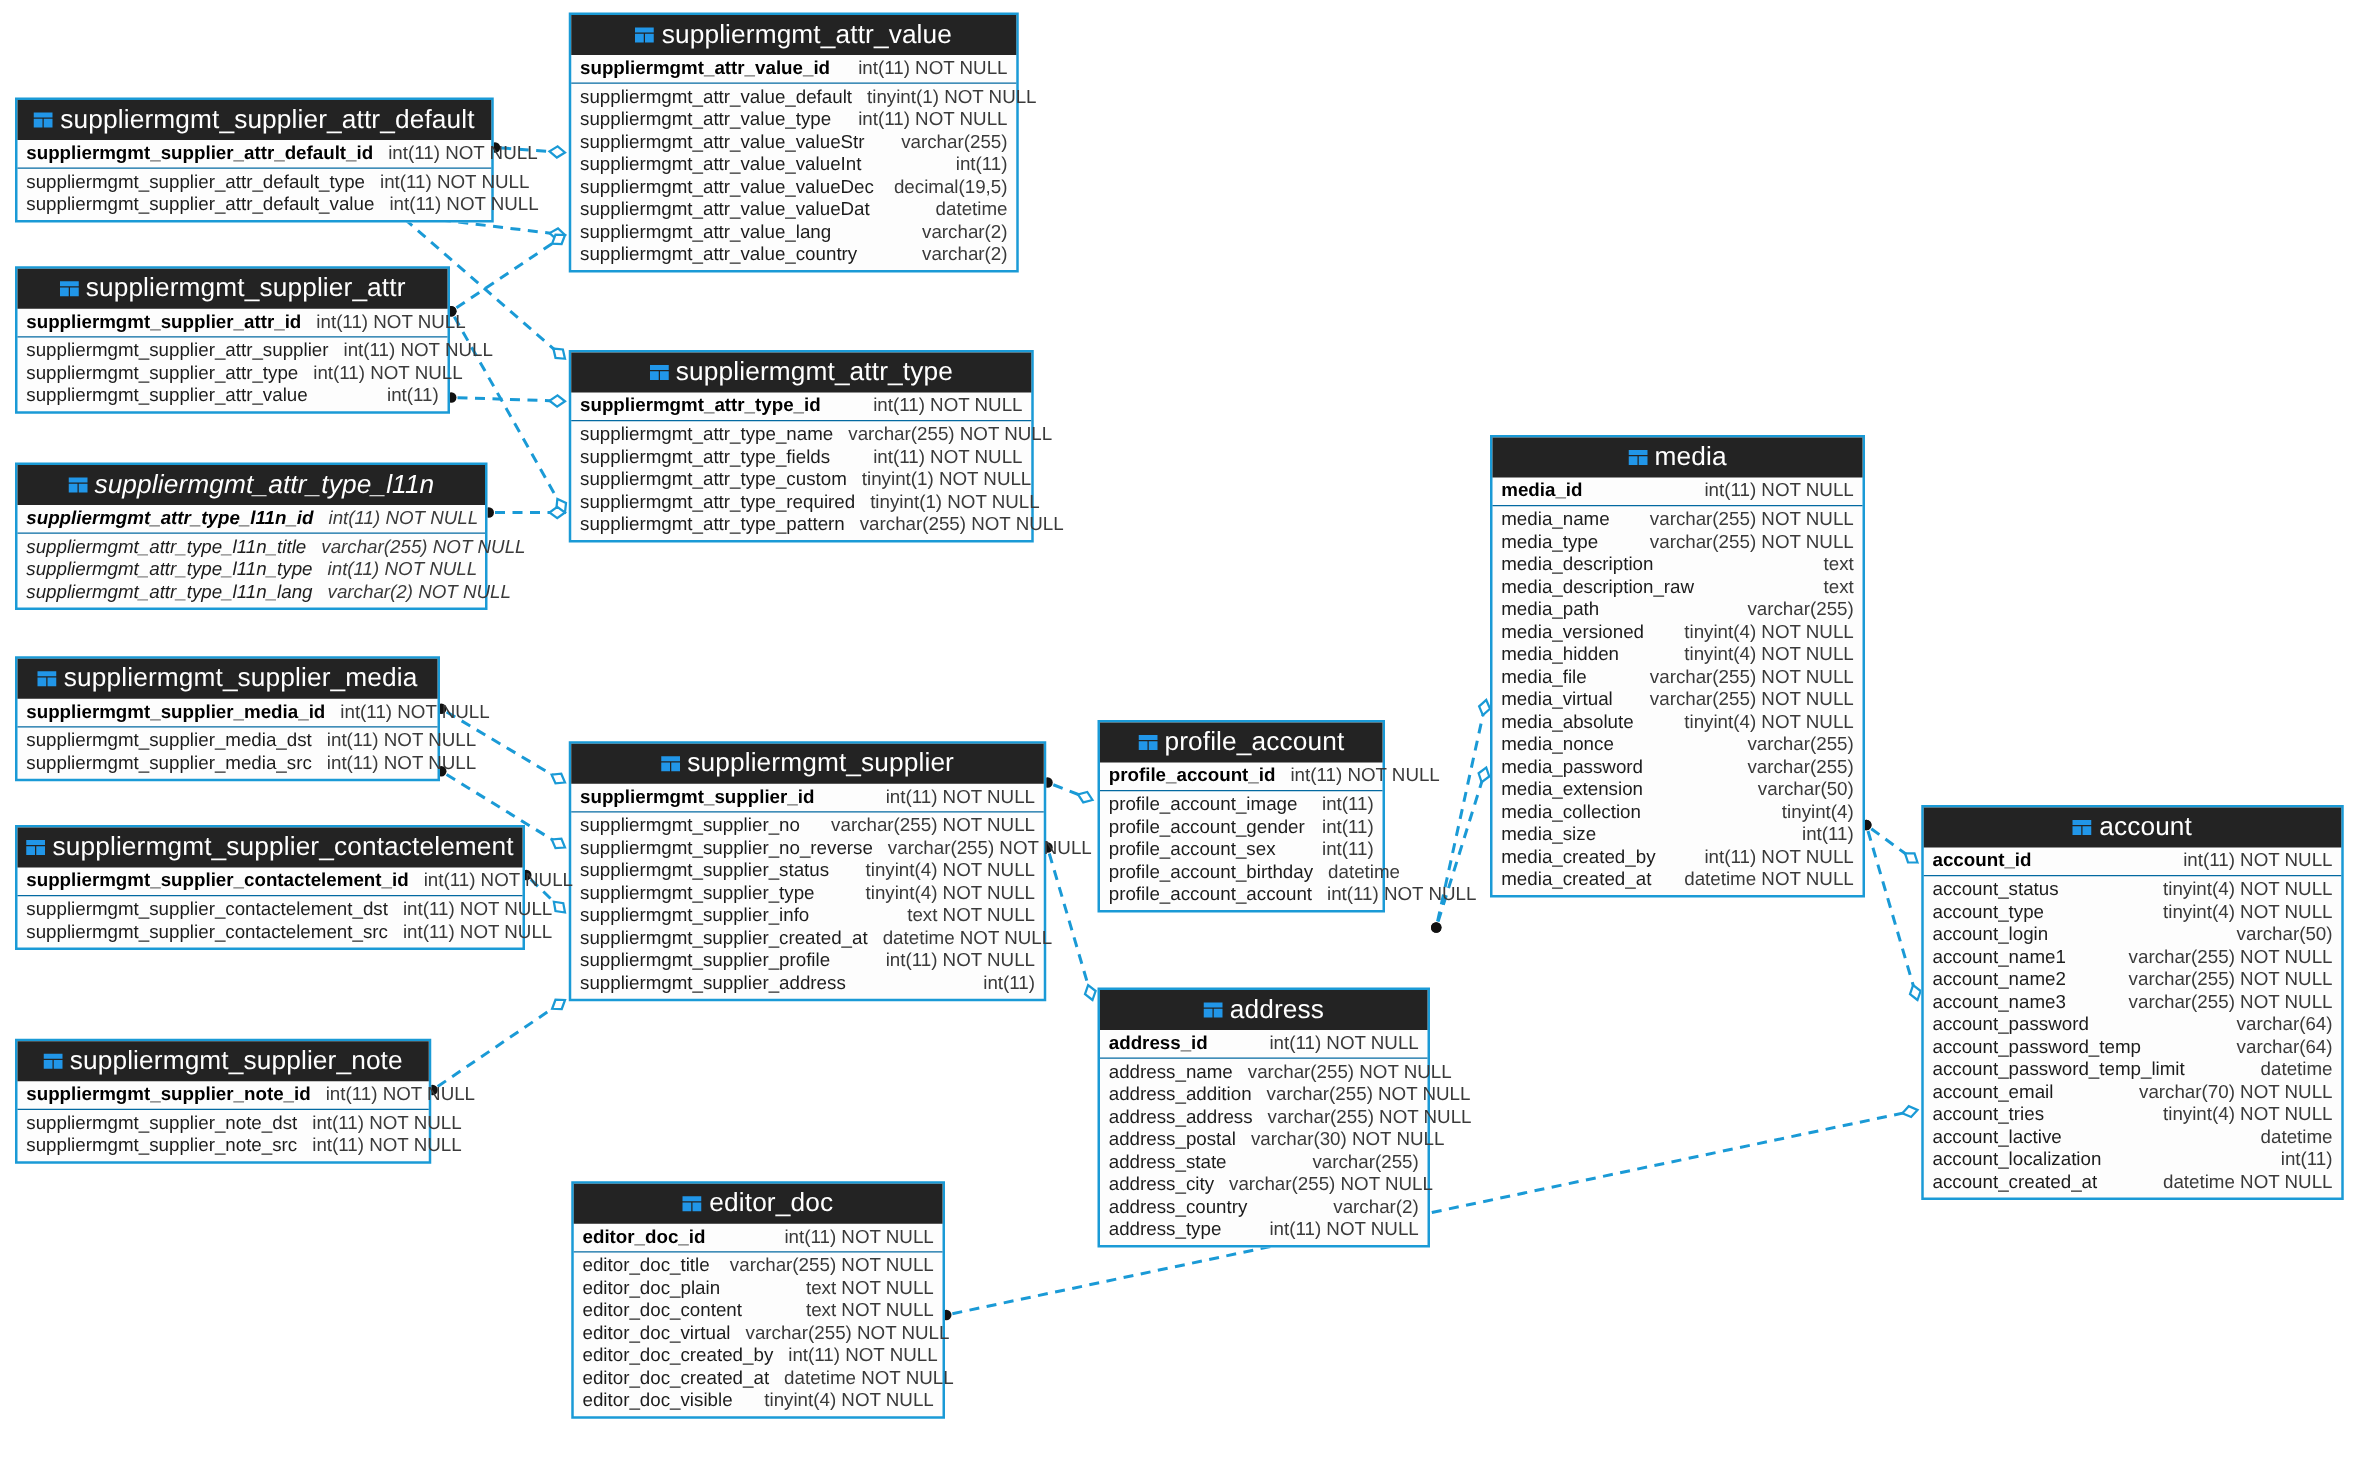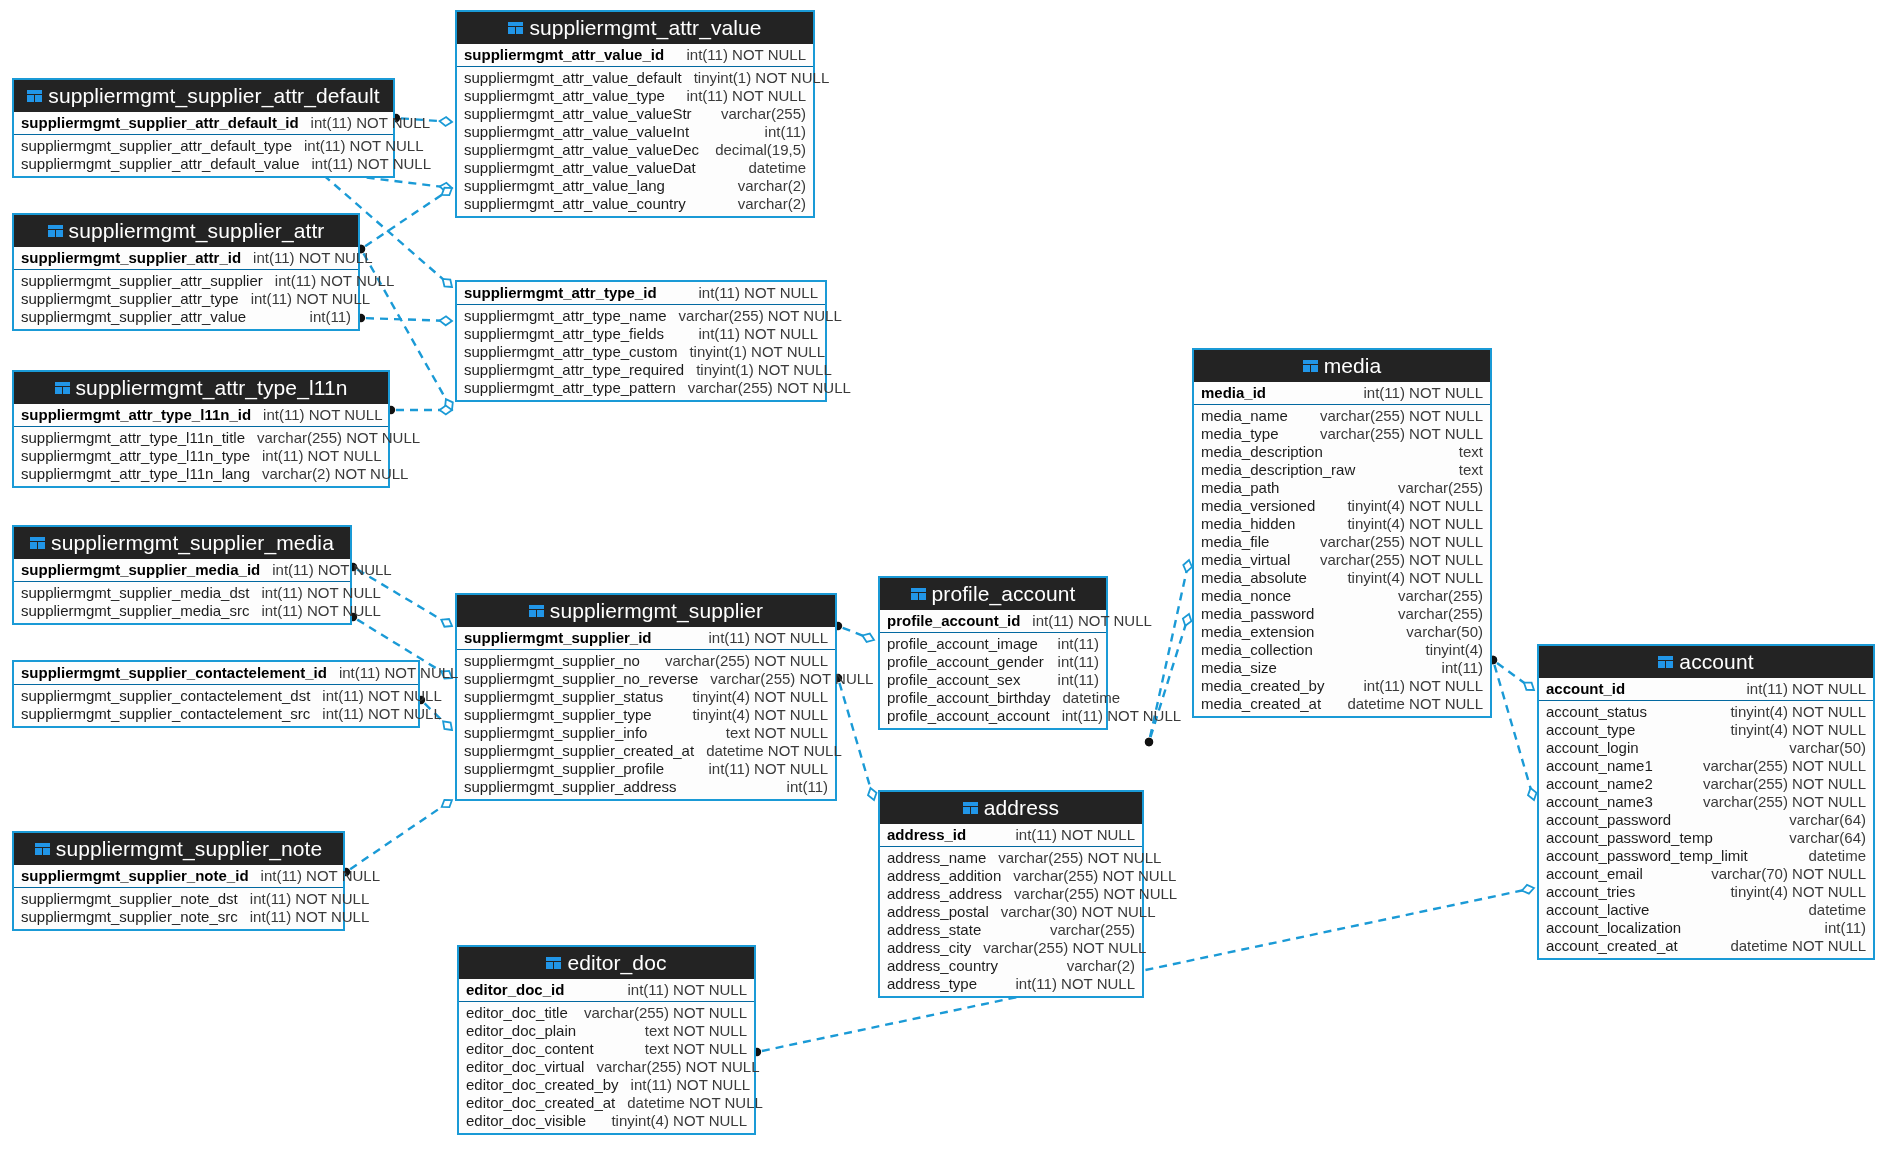--- a/index.html
+++ b/index.html
@@ -292,20 +292,28 @@
             <span class="col-name">suppliermgmt_supplier_attr_type</span>
             <span class="col-type">int(11) NOT NULL</span>
           </div>
           <div class="row">
             <span class="col-name">suppliermgmt_supplier_attr_value</span>
             <span class="col-type">int(11)</span>
           </div>
         </div>
       </div>
       <div class="entity" style="left: 455px; top: 280px; width: 372px;">
+        <div class="entity-header">
+          <span class="tbl-icon">
+            <i class="t"></i>
+            <i class="bl"></i>
+            <i class="br"></i>
+          </span>
+          <span>suppliermgmt_attr_type</span>
+        </div>
         <div class="pk-row pk-wrap">
           <div class="row">
             <span class="col-name">suppliermgmt_attr_type_id</span>
             <span class="col-type">int(11) NOT NULL</span>
           </div>
         </div>
         <div class="fields">
           <div class="row">
             <span class="col-name">suppliermgmt_attr_type_name</span>
             <span class="col-type">varchar(255) NOT NULL</span>
@@ -321,21 +329,21 @@
           <div class="row">
             <span class="col-name">suppliermgmt_attr_type_required</span>
             <span class="col-type">tinyint(1) NOT NULL</span>
           </div>
           <div class="row">
             <span class="col-name">suppliermgmt_attr_type_pattern</span>
             <span class="col-type">varchar(255) NOT NULL</span>
           </div>
         </div>
       </div>
-      <div class="entity" style="left: 12px; top: 370px; width: 378px;">
+      <div class="entity" style="left: 12px; top: 370px; width: 378px; font-style: italic;">
         <div class="entity-header">
           <span class="tbl-icon">
             <i class="t"></i>
             <i class="bl"></i>
             <i class="br"></i>
           </span>
           <span>suppliermgmt_attr_type_l11n</span>
         </div>
         <div class="pk-row pk-wrap">
           <div class="row">
@@ -626,20 +634,28 @@
             <span class="col-name">account_localization</span>
             <span class="col-type">int(11)</span>
           </div>
           <div class="row">
             <span class="col-name">account_created_at</span>
             <span class="col-type">datetime NOT NULL</span>
           </div>
         </div>
       </div>
       <div class="entity" style="left: 12px; top: 660px; width: 408px;">
+        <div class="entity-header">
+          <span class="tbl-icon">
+            <i class="t"></i>
+            <i class="bl"></i>
+            <i class="br"></i>
+          </span>
+          <span>suppliermgmt_supplier_contactelement</span>
+        </div>
         <div class="pk-row pk-wrap">
           <div class="row">
             <span class="col-name">suppliermgmt_supplier_contactelement_id</span>
             <span class="col-type">int(11) NOT NULL</span>
           </div>
         </div>
         <div class="fields">
           <div class="row">
             <span class="col-name">suppliermgmt_supplier_contactelement_dst</span>
             <span class="col-type">int(11) NOT NULL</span>

